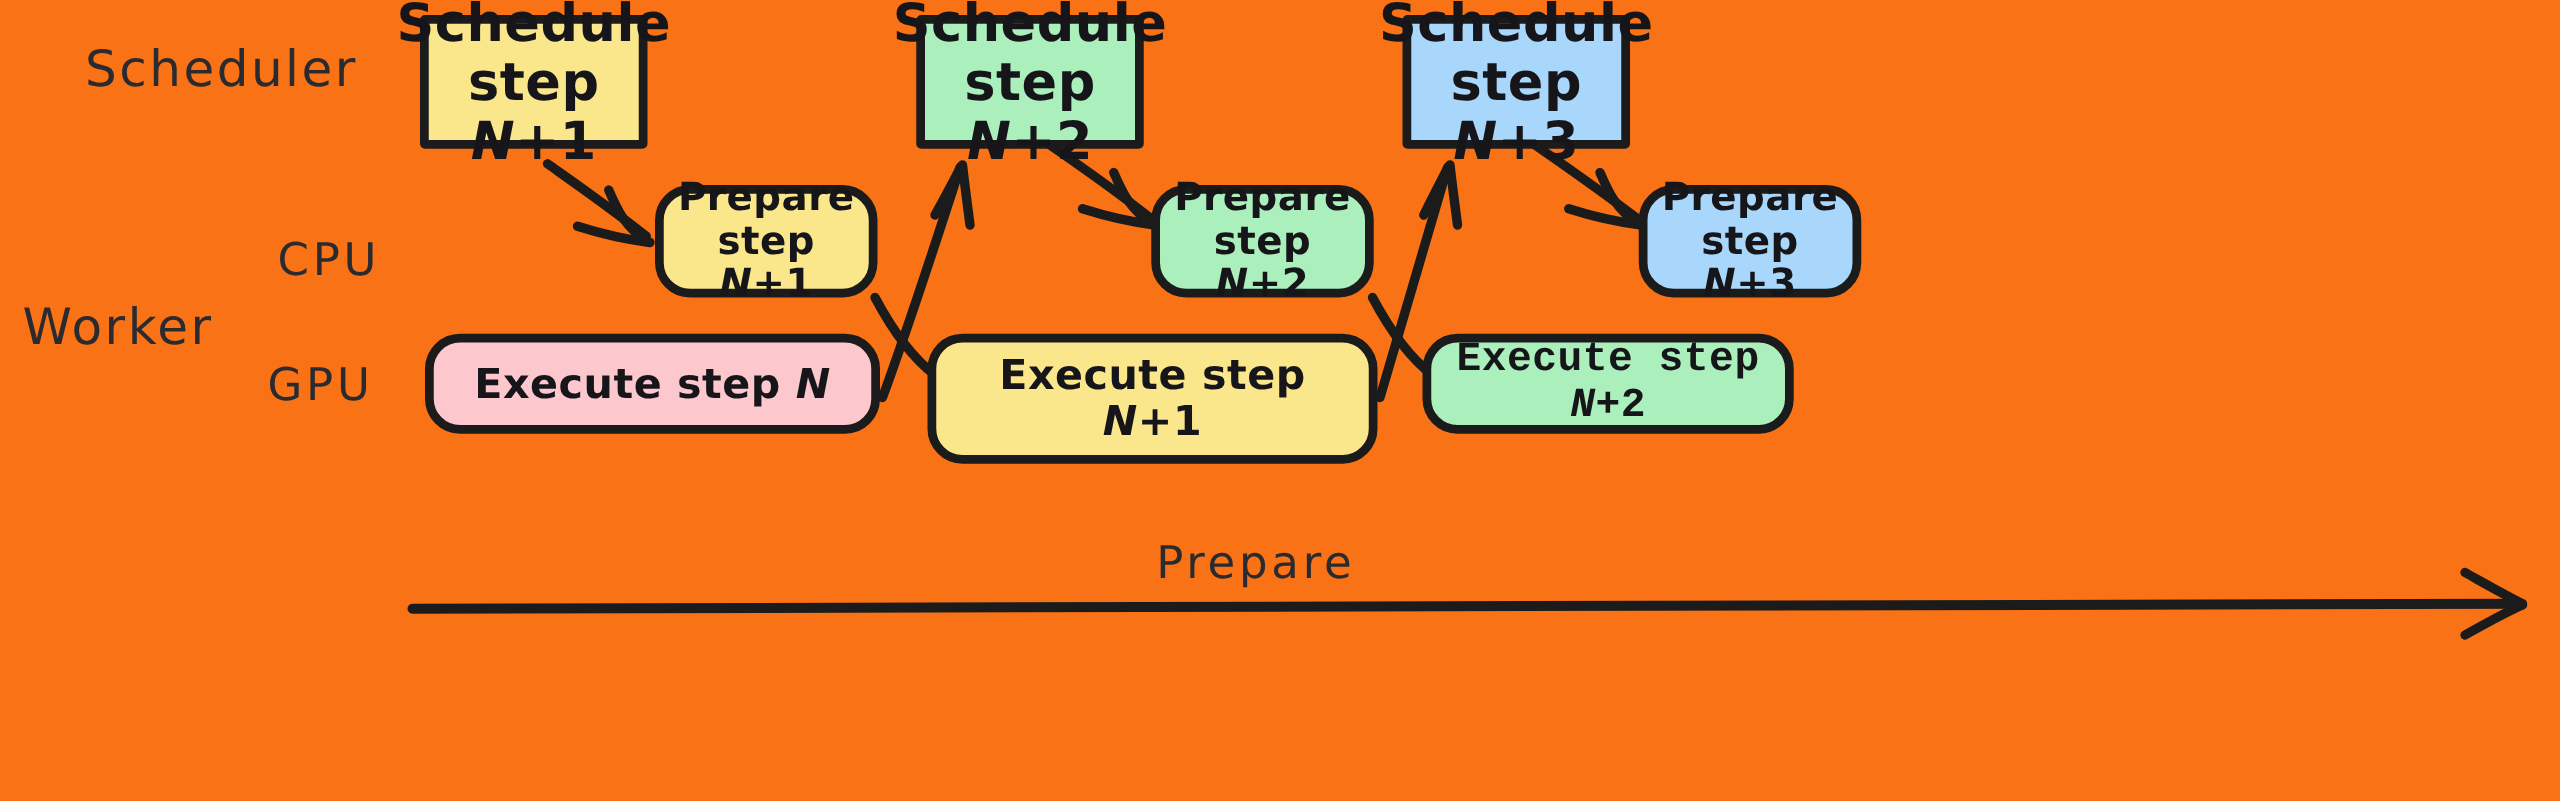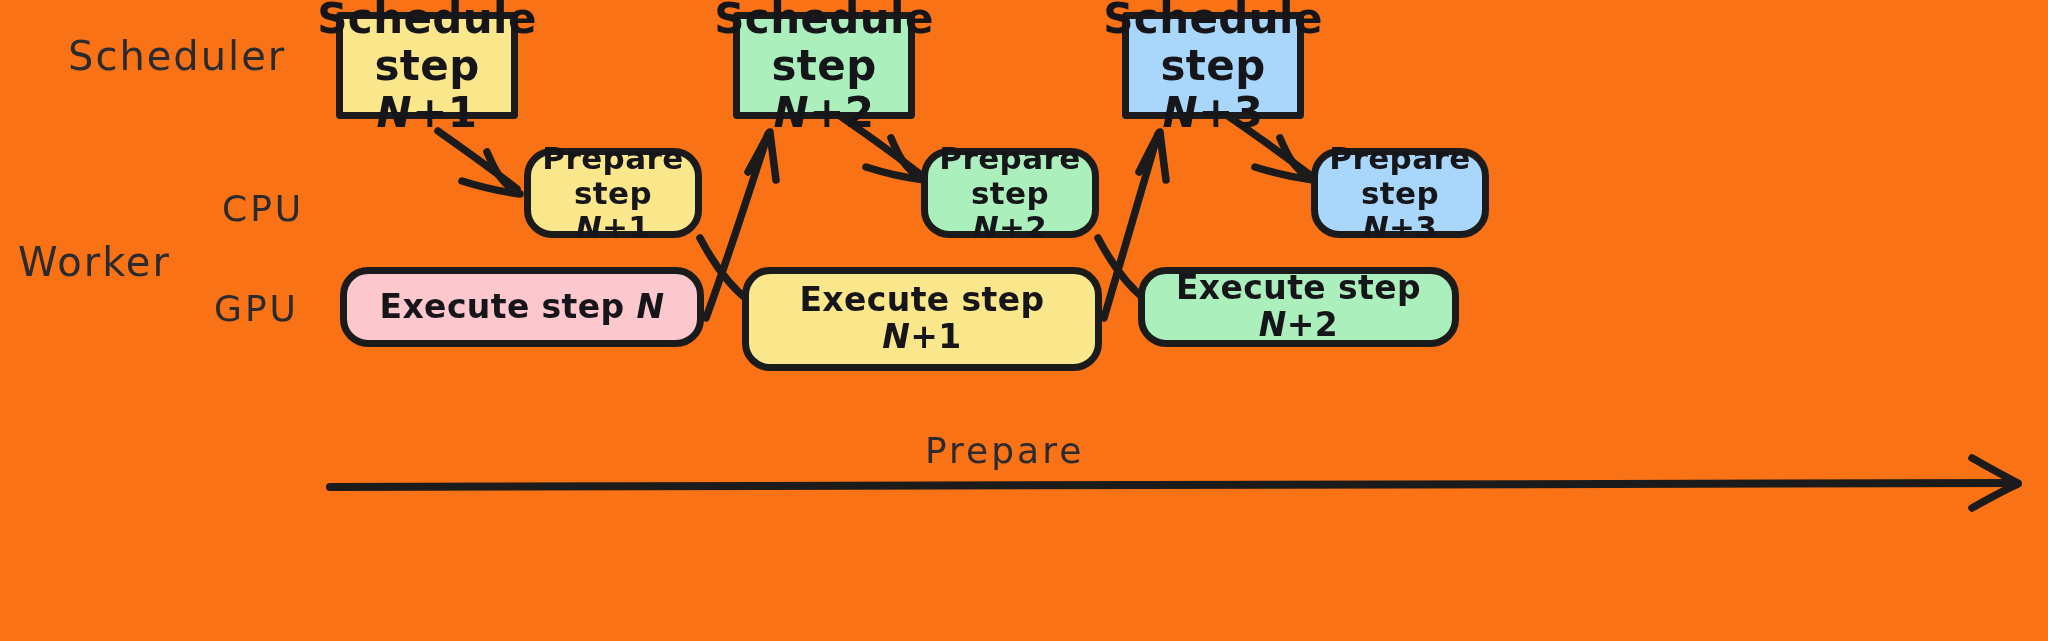--- a/index.html
+++ b/index.html
@@ -176,17 +176,17 @@
   </div>
 
   <div class="node exec-node fill-pink" style="left:340px; top:267px; width:364px; height:80px;">
     <span><span>Execute step </span><span class="it">N</span><span></span></span>
   </div>
 
   <div class="node exec-node fill-yellow" style="left:742px; top:267px; width:360px; height:104px;">
     <span><span>Execute step </span><span class="it">N</span><span>+1</span></span>
   </div>
 
-  <div class="node exec-node fill-green" style="left:1138px; top:267px; width:321px; height:80px;">
+  <div class="node exec-node fill-green" style="left:1138px; top:267px; width:297px; height:80px;font-family:Liberation Mono, monospace;">
     <span><span>Execute step </span><span class="it">N</span><span>+2</span></span>
   </div>
 
 </div>
 
 </body></html>

